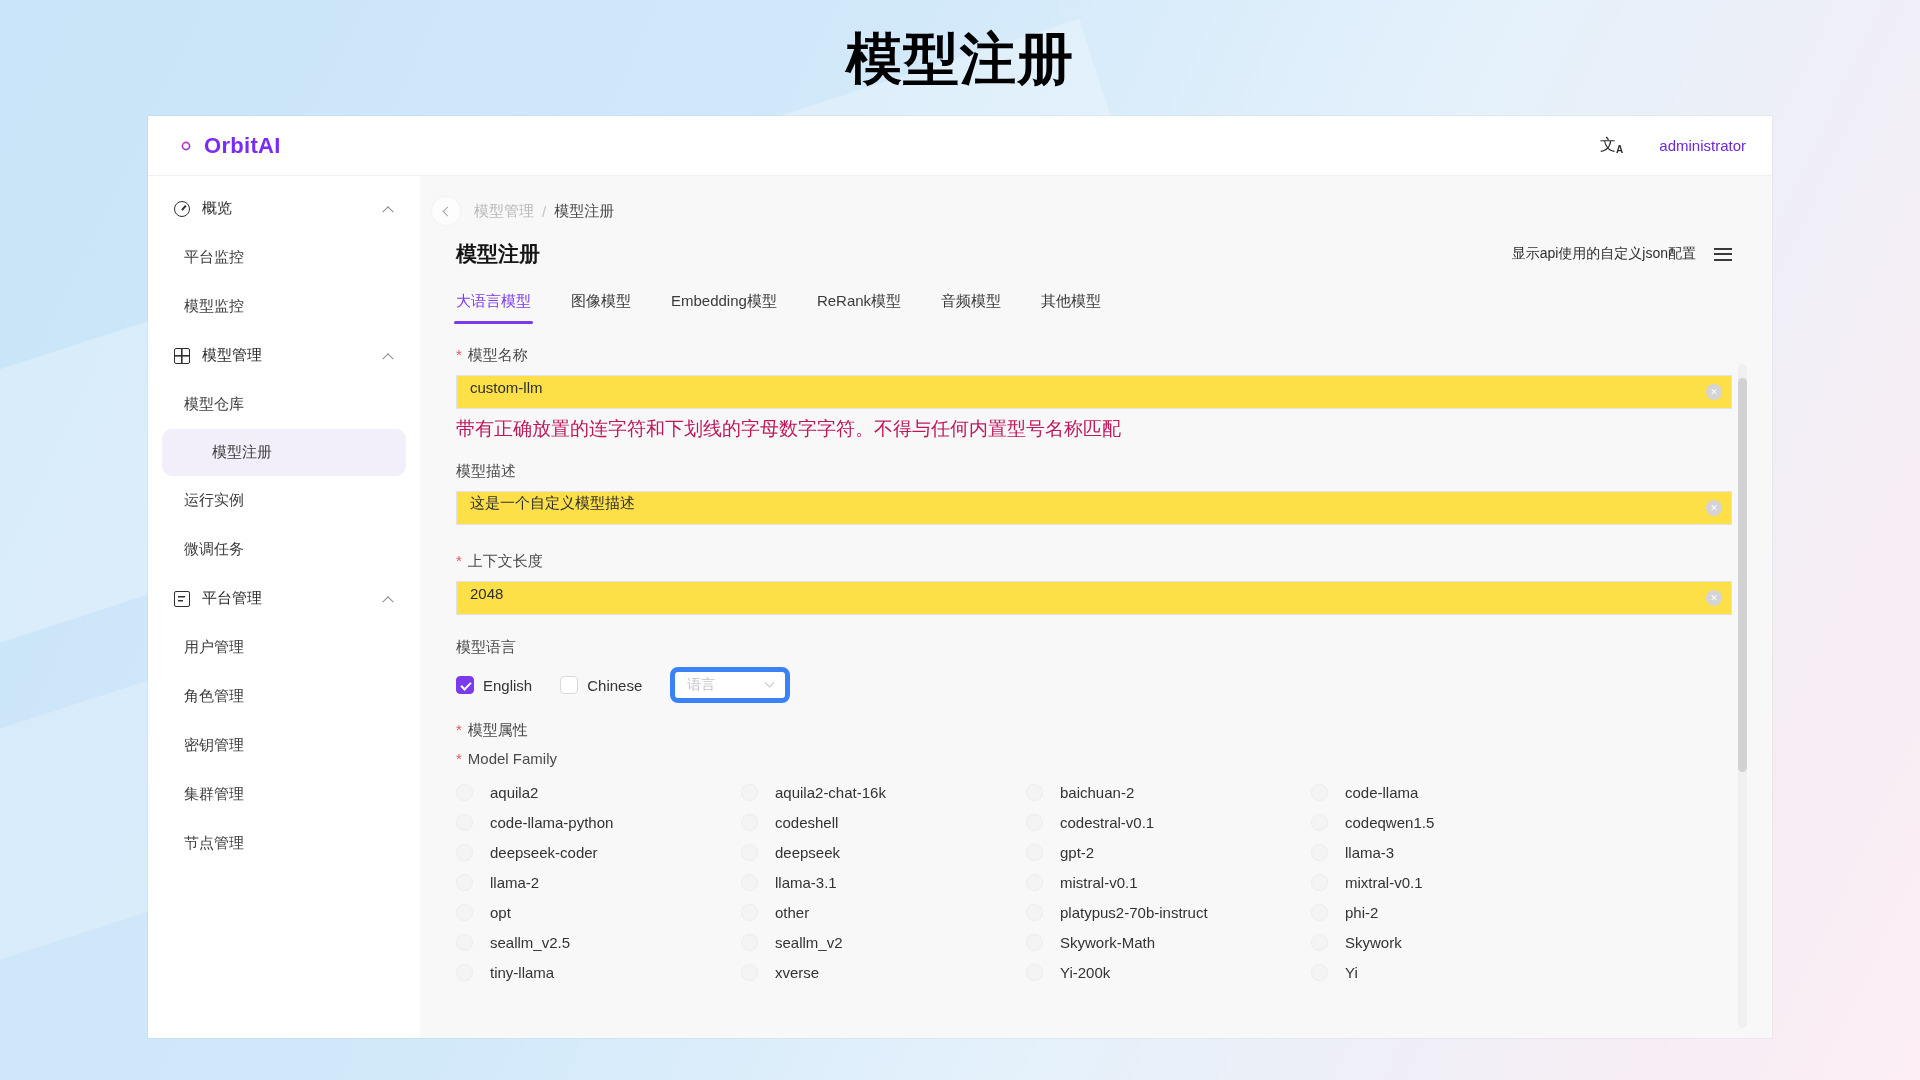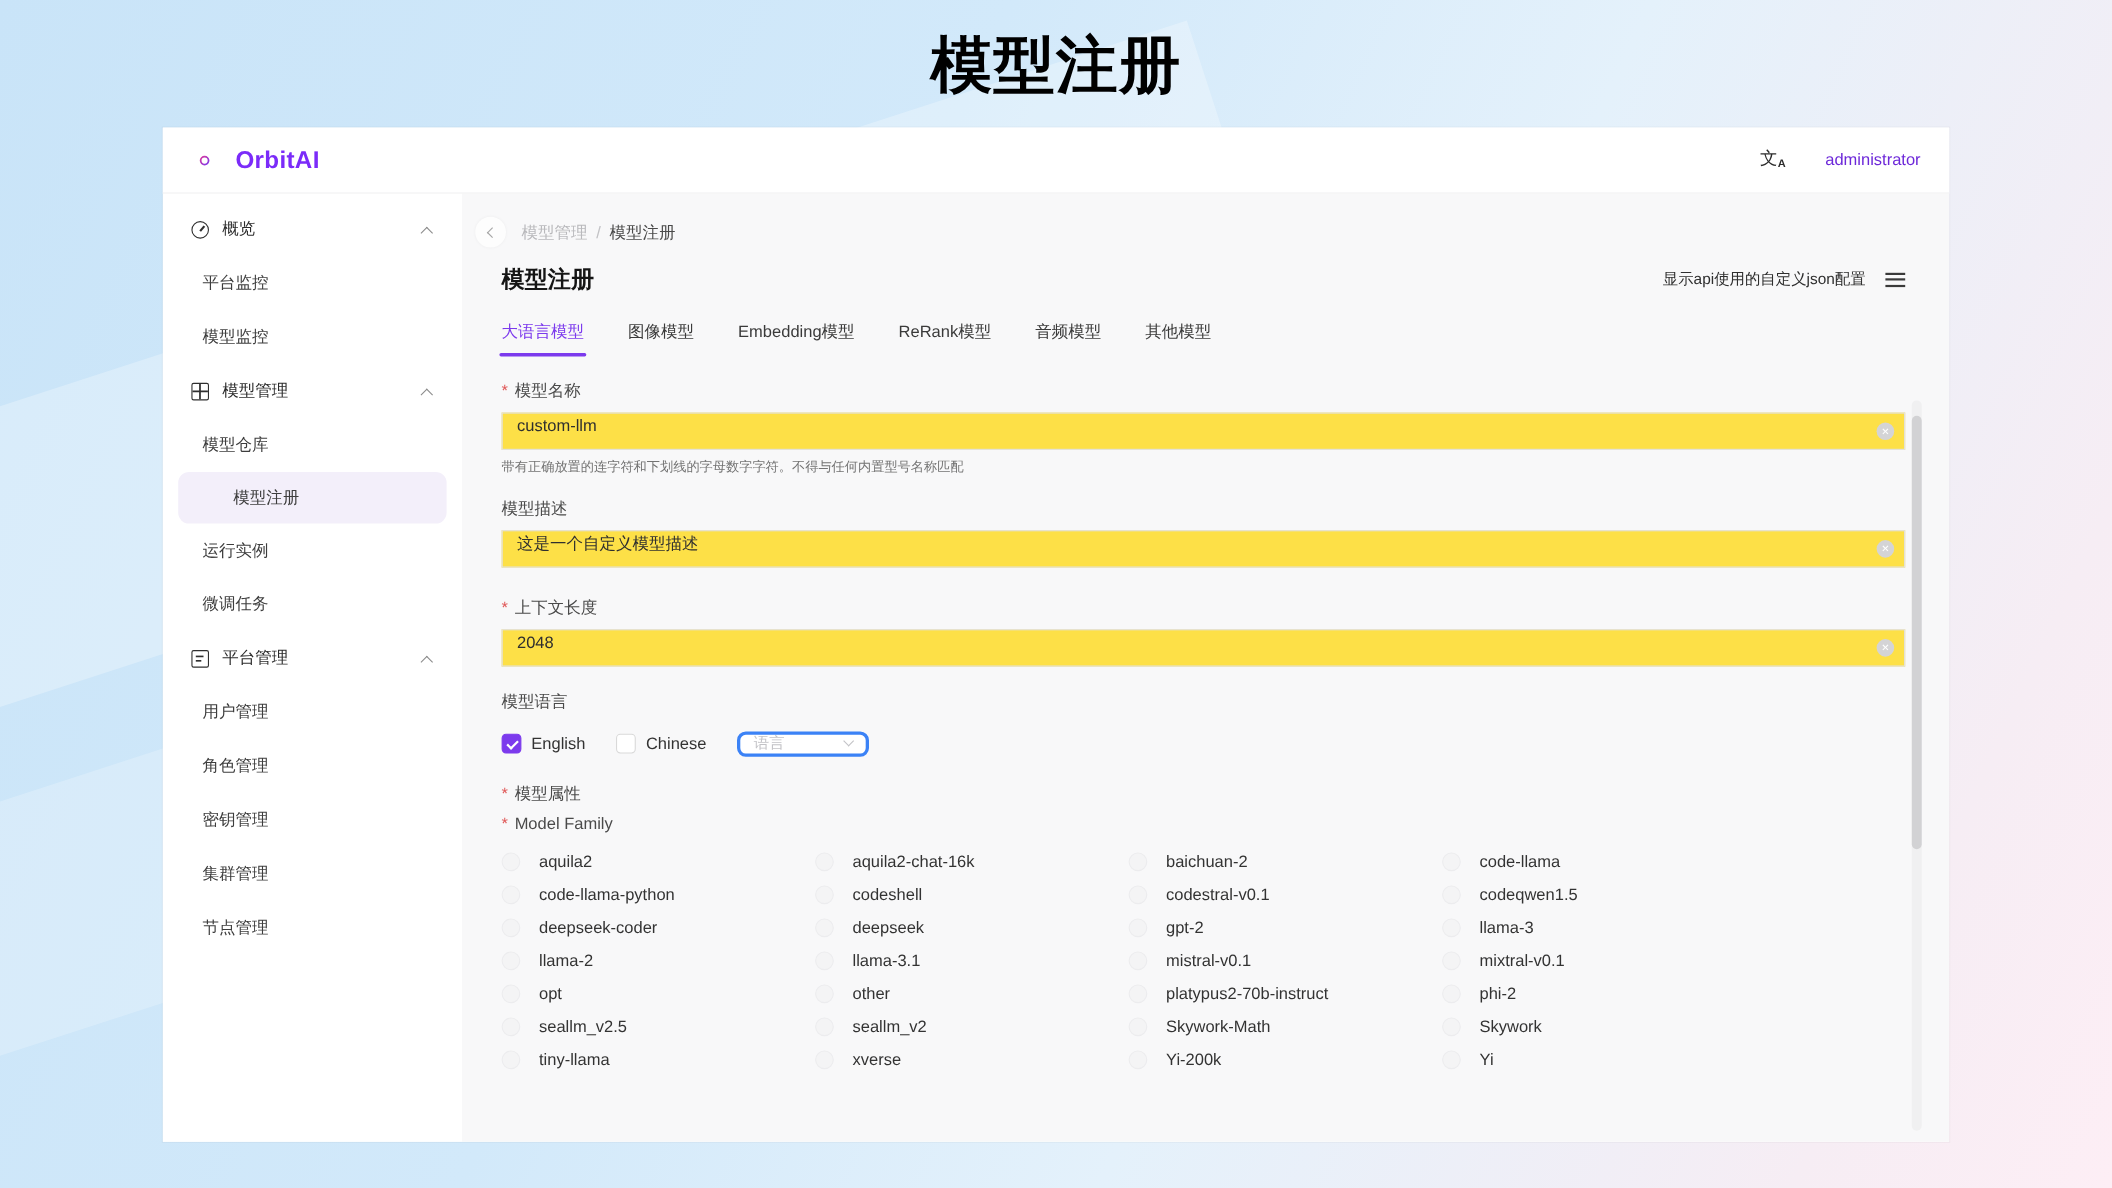--- a/index.html
+++ b/index.html
@@ -17,21 +17,21 @@
 
   .headline { position:absolute; top:22px; left:0; width:100%; text-align:center;
     font-size:56px; font-weight:900; color:#000; letter-spacing:1px; }
 
   .app { position:absolute; left:148px; top:116px; width:1624px; height:922px;
     background:#fff; display:flex; flex-direction:column; box-shadow:0 0 0 1px rgba(0,0,0,.03); }
 
   
   .topbar { height:60px; flex:0 0 60px; display:flex; align-items:center;
     padding:0 26px 0 20px; border-bottom:1px solid #f0f0f1; background:#fff; }
-  .brand { display:flex; align-items:center; gap:10px; cursor:pointer; }
+  .brand { display:flex; align-items:center; cursor:pointer; }
   .brand-name { font-size:22px; font-weight:bold; color:var(--brand,#7b2bf9); letter-spacing:.3px; }
   .topbar-right { margin-left:auto; display:flex; align-items:center; gap:36px; }
   .lang-ico { font-size:16px; color:#2b2b2b; cursor:pointer; line-height:1; }
   .lang-ico .sub { font-size:10px; font-weight:bold; vertical-align:-3px; }
   .user-name { font-size:15px; color:#6d28d9; cursor:pointer; }
 
   
   .body-row { flex:1; display:flex; overflow:hidden; }
   .sidebar { width:272px; flex:0 0 272px; background:#fff; padding-top:8px; }
   .side-item { height:49px; display:flex; align-items:center; font-size:15px;
@@ -86,32 +86,32 @@
   .form { margin-top:22px; }
   .f-label { font-size:15px; color:#4a4a4a; margin-bottom:10px; }
   .f-label.req::before { content:"*"; color:#e05a5a; margin-right:6px; }
   .input-wrap { position:relative; width:1276px; height:34px; margin-bottom:7px; }
   .input-wrap input { width:100%; height:100%; border:1px solid #e2e2e5; border-radius:0;
     background:#fde047; font-size:15px; color:#2f2f2f; padding:0 36px 10px 13px; outline:none;
     font-family:inherit; }
   .clear-ico { position:absolute; right:10px; top:9px; width:16px; height:16px; border-radius:50%;
     background:#d4d4d6; color:#fff; font-size:9px; display:flex; align-items:center;
     justify-content:center; cursor:pointer; }
-  .helper { font-size:12px; color:#737373; margin-bottom:20px; }
+  .helper { font-size:19px; color:#be185d; margin-bottom:20px; }
   .spacer20 { height:20px; } .spacer16 { height:16px; }
 
   .opt-row { display:flex; align-items:center; margin-bottom:18px; min-height:36px; }
   .opt { display:flex; align-items:center; margin-right:28px; cursor:pointer; }
   .cbox { width:18px; height:18px; border-radius:4px; border:1px solid #d9d9d9; background:#fff; position:relative; }
   .opt.checked .cbox { background:var(--accent,#7c3aed); border-color:var(--accent,#7c3aed); }
   .opt.checked .cbox::after { content:""; position:absolute; left:6px; top:2.5px; width:4px; height:8px;
     border:solid #fff; border-width:0 2px 2px 0; transform:rotate(45deg); }
   .opt-label { font-size:15px; color:#333; margin-left:9px; }
 
-  .select { width:120px; height:23px; border:3px solid #3b82f6; border-radius:8px; background:#fff;
+  .select { width:120px; height:36px; border:5px solid #3b82f6; border-radius:8px; background:#fff;
     display:flex; align-items:center; padding:0 12px; cursor:pointer; }
   .select-ph { font-size:14px; color:#c3c3c7; }
   .select .chev-down { margin-left:auto; width:7px; height:7px; border:solid #c3c3c7;
     border-width:0 1.5px 1.5px 0; transform:rotate(45deg) translate(-2px,-2px); }
 
   .family-grid { display:grid; grid-template-columns:repeat(4,285px); row-gap:8px; margin-top:14px; }
   .radio-opt { display:flex; align-items:center; height:22px; cursor:pointer; }
   .radio { width:17px; height:17px; border-radius:50%; background:#f4f4f5; border:1px solid #ececee; flex:0 0 17px; }
   .radio-label { font-size:15px; color:#333; margin-left:17px; }
 

